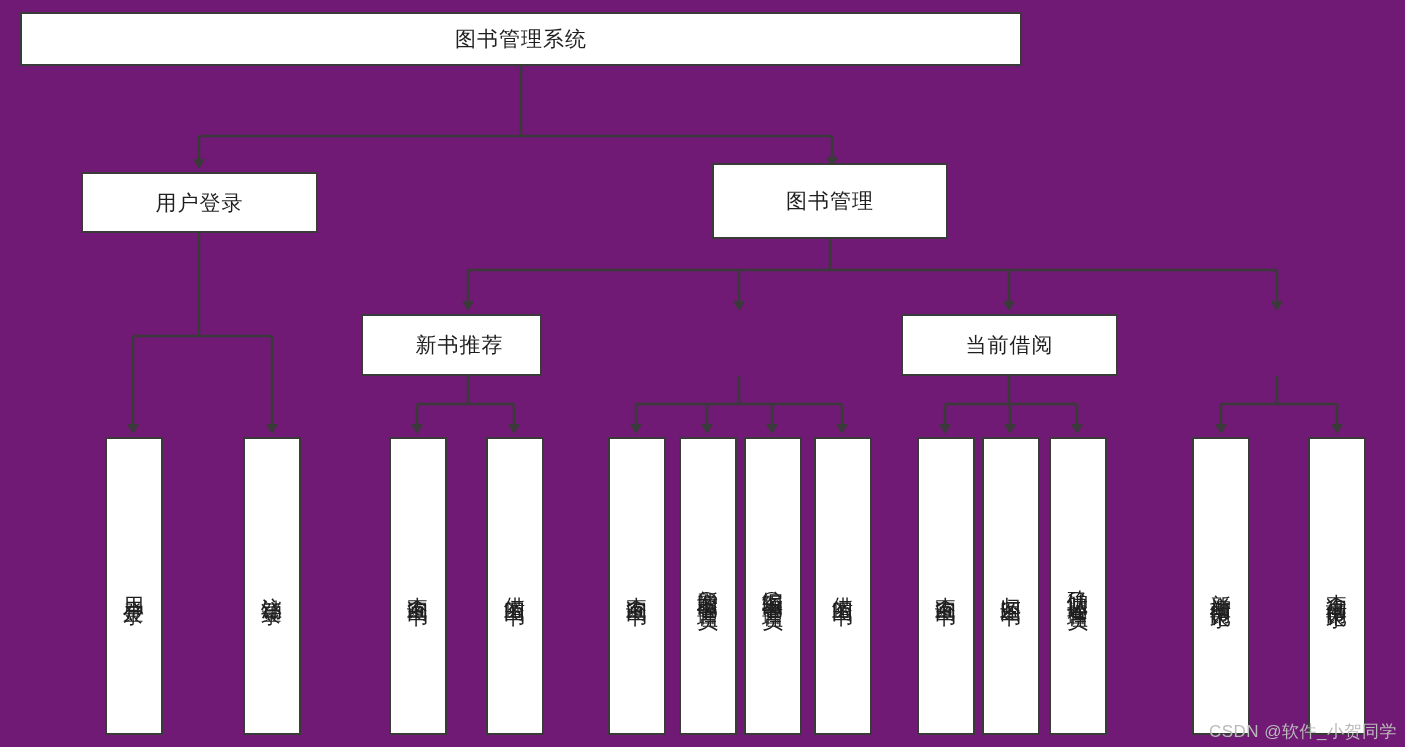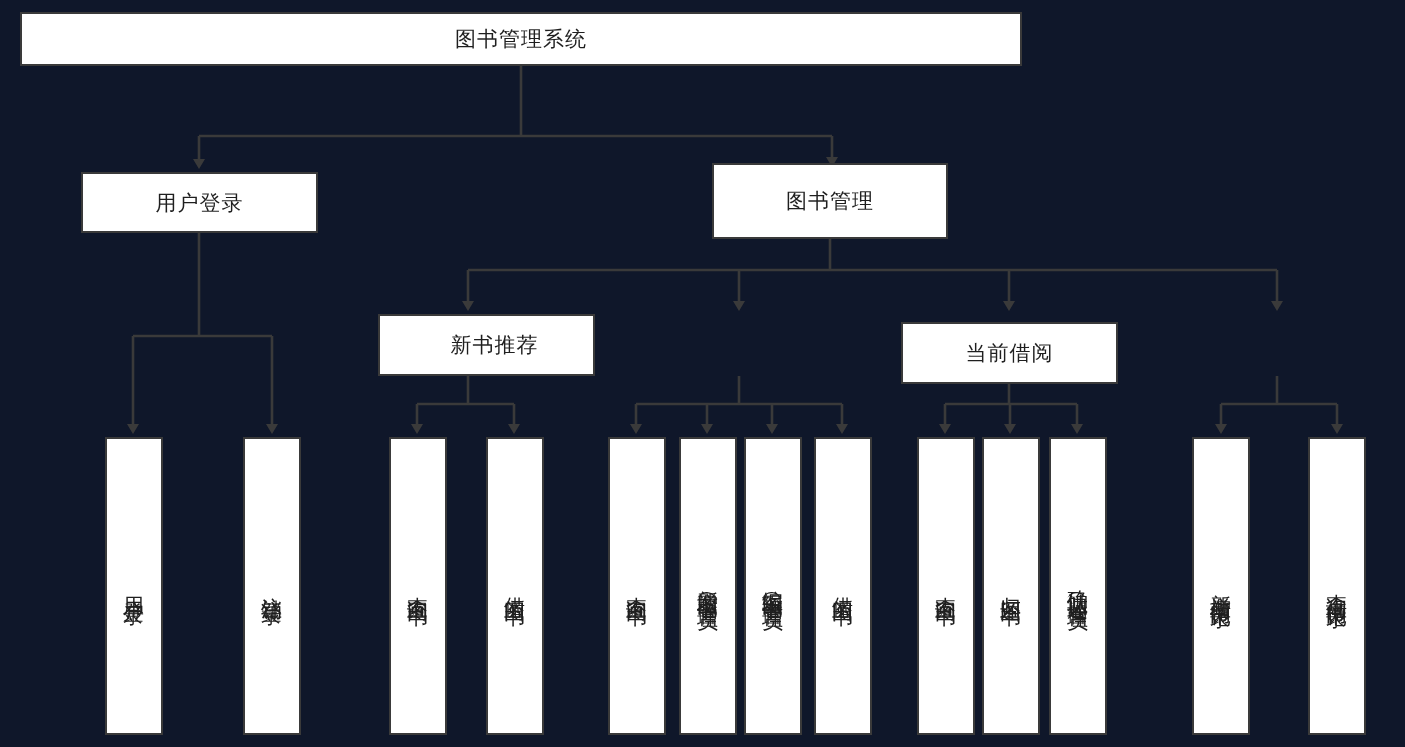--- a/index.html
+++ b/index.html
@@ -4,21 +4,21 @@
 <style>
   html,body{margin:0;padding:0;background:#ffffff;}
   body{
     font-family:"Liberation Sans","DejaVu Sans",sans-serif;
     color:#2b2b2b;
   }
   #canvas{
     position:relative;
     width:1405px;
     height:747px;
-    background:#0f172a;
+    background:#701a75;
     overflow:hidden;
   }
   svg#wires{
     position:absolute;
     left:0; top:0;
     width:1405px; height:747px;
     pointer-events:none;
   }
   .node{
     position:absolute;
@@ -115,24 +115,24 @@
     <span class="htext">图书管理系统</span>
   </div>
 
   <div class="node h" style="left:81px;top:172px;width:237px;height:61px;">
     <span class="htext">用户登录</span>
   </div>
   <div class="node h" style="left:712px;top:163px;width:236px;height:76px;">
     <span class="htext">图书管理</span>
   </div>
 
-  <div class="node h" style="left:378px;top:314px;width:217px;height:62px;padding-left:16px;">
+  <div class="node h" style="left:361px;top:314px;width:181px;height:62px;padding-left:16px;">
     <span class="htext">新书推荐</span>
   </div>
-  <div class="node h" style="left:901px;top:314px;width:217px;height:62px;margin-top:8px;">
+  <div class="node h" style="left:901px;top:314px;width:217px;height:62px;">
     <span class="htext">当前借阅</span>
   </div>
 
   <div class="node v" style="left:105px;top:437px;width:58px;height:298px;">
     <span class="vtext">用户登录</span>
   </div>
   <div class="node v" style="left:243px;top:437px;width:58px;height:298px;">
     <span class="vtext">注销登录</span>
   </div>
 
@@ -166,13 +166,14 @@
     <span class="vtext">确认归还（管理员）</span>
   </div>
 
   <div class="node v" style="left:1192px;top:437px;width:58px;height:298px;">
     <span class="vtext">新增借阅记录</span>
   </div>
   <div class="node v" style="left:1308px;top:437px;width:58px;height:298px;">
     <span class="vtext">查询借阅记录</span>
   </div>
 
+  <div id="watermark">CSDN @软件_小贺同学</div>
 </div>
 
 </body></html>

